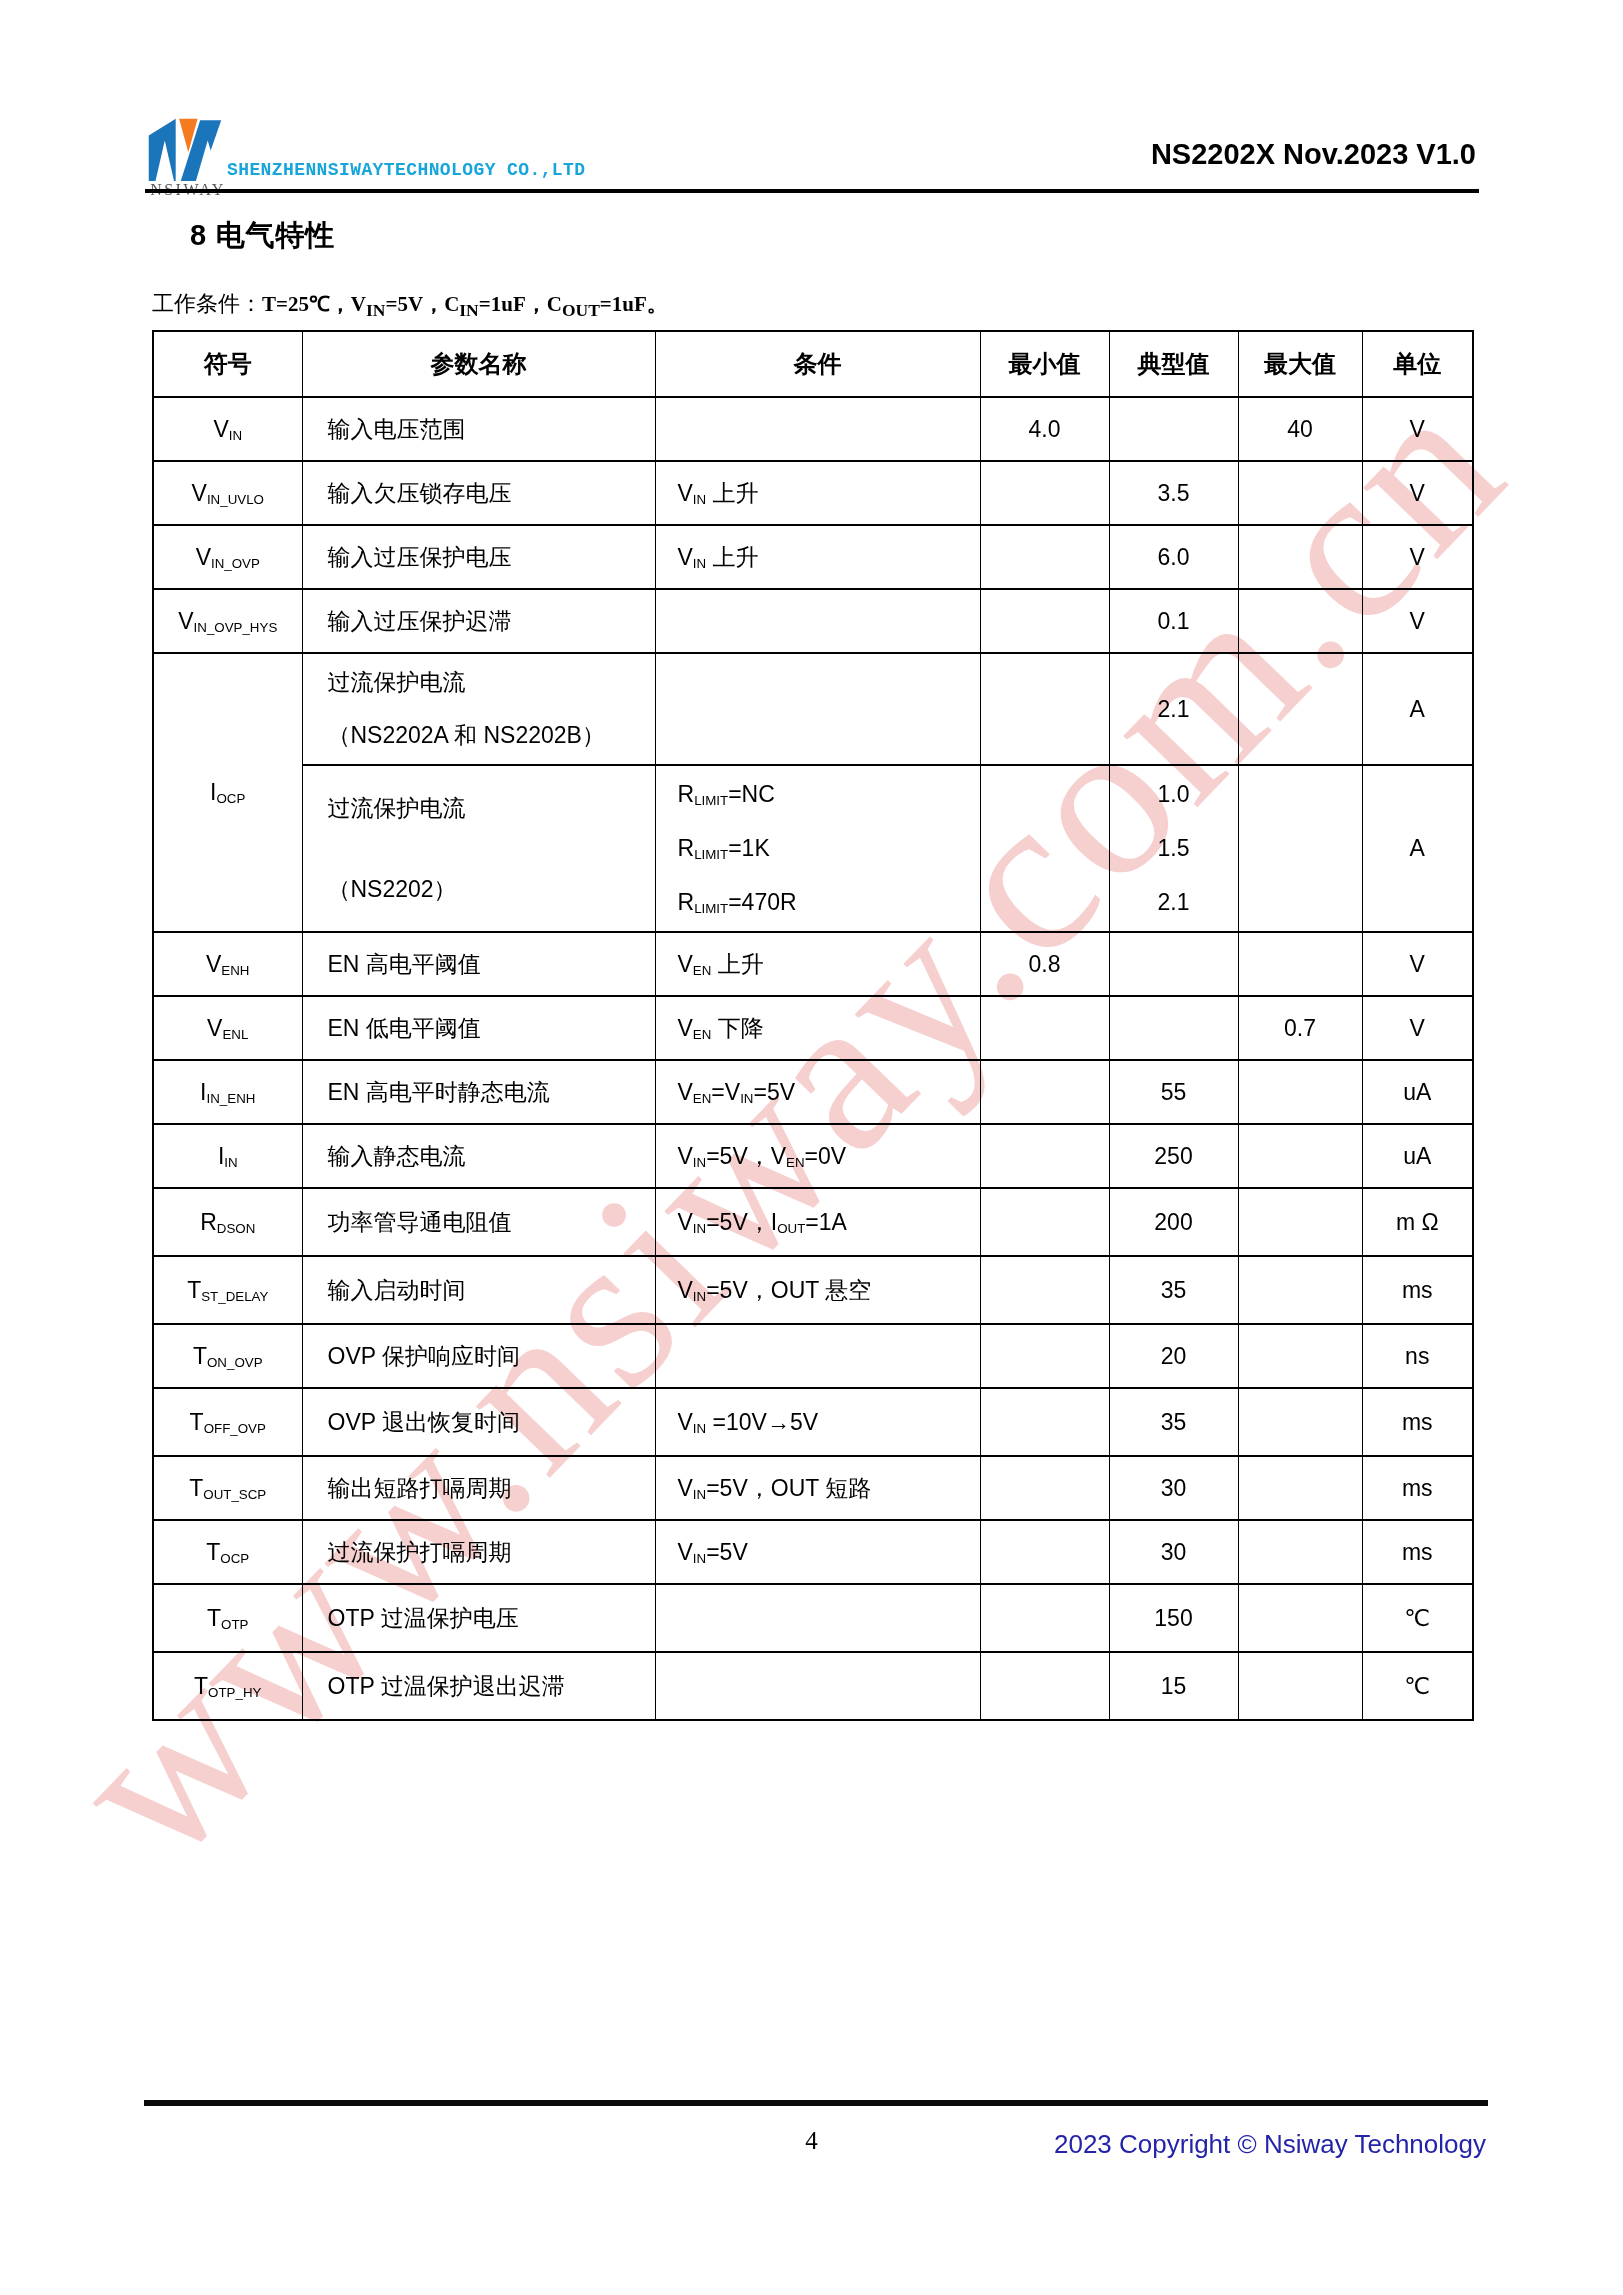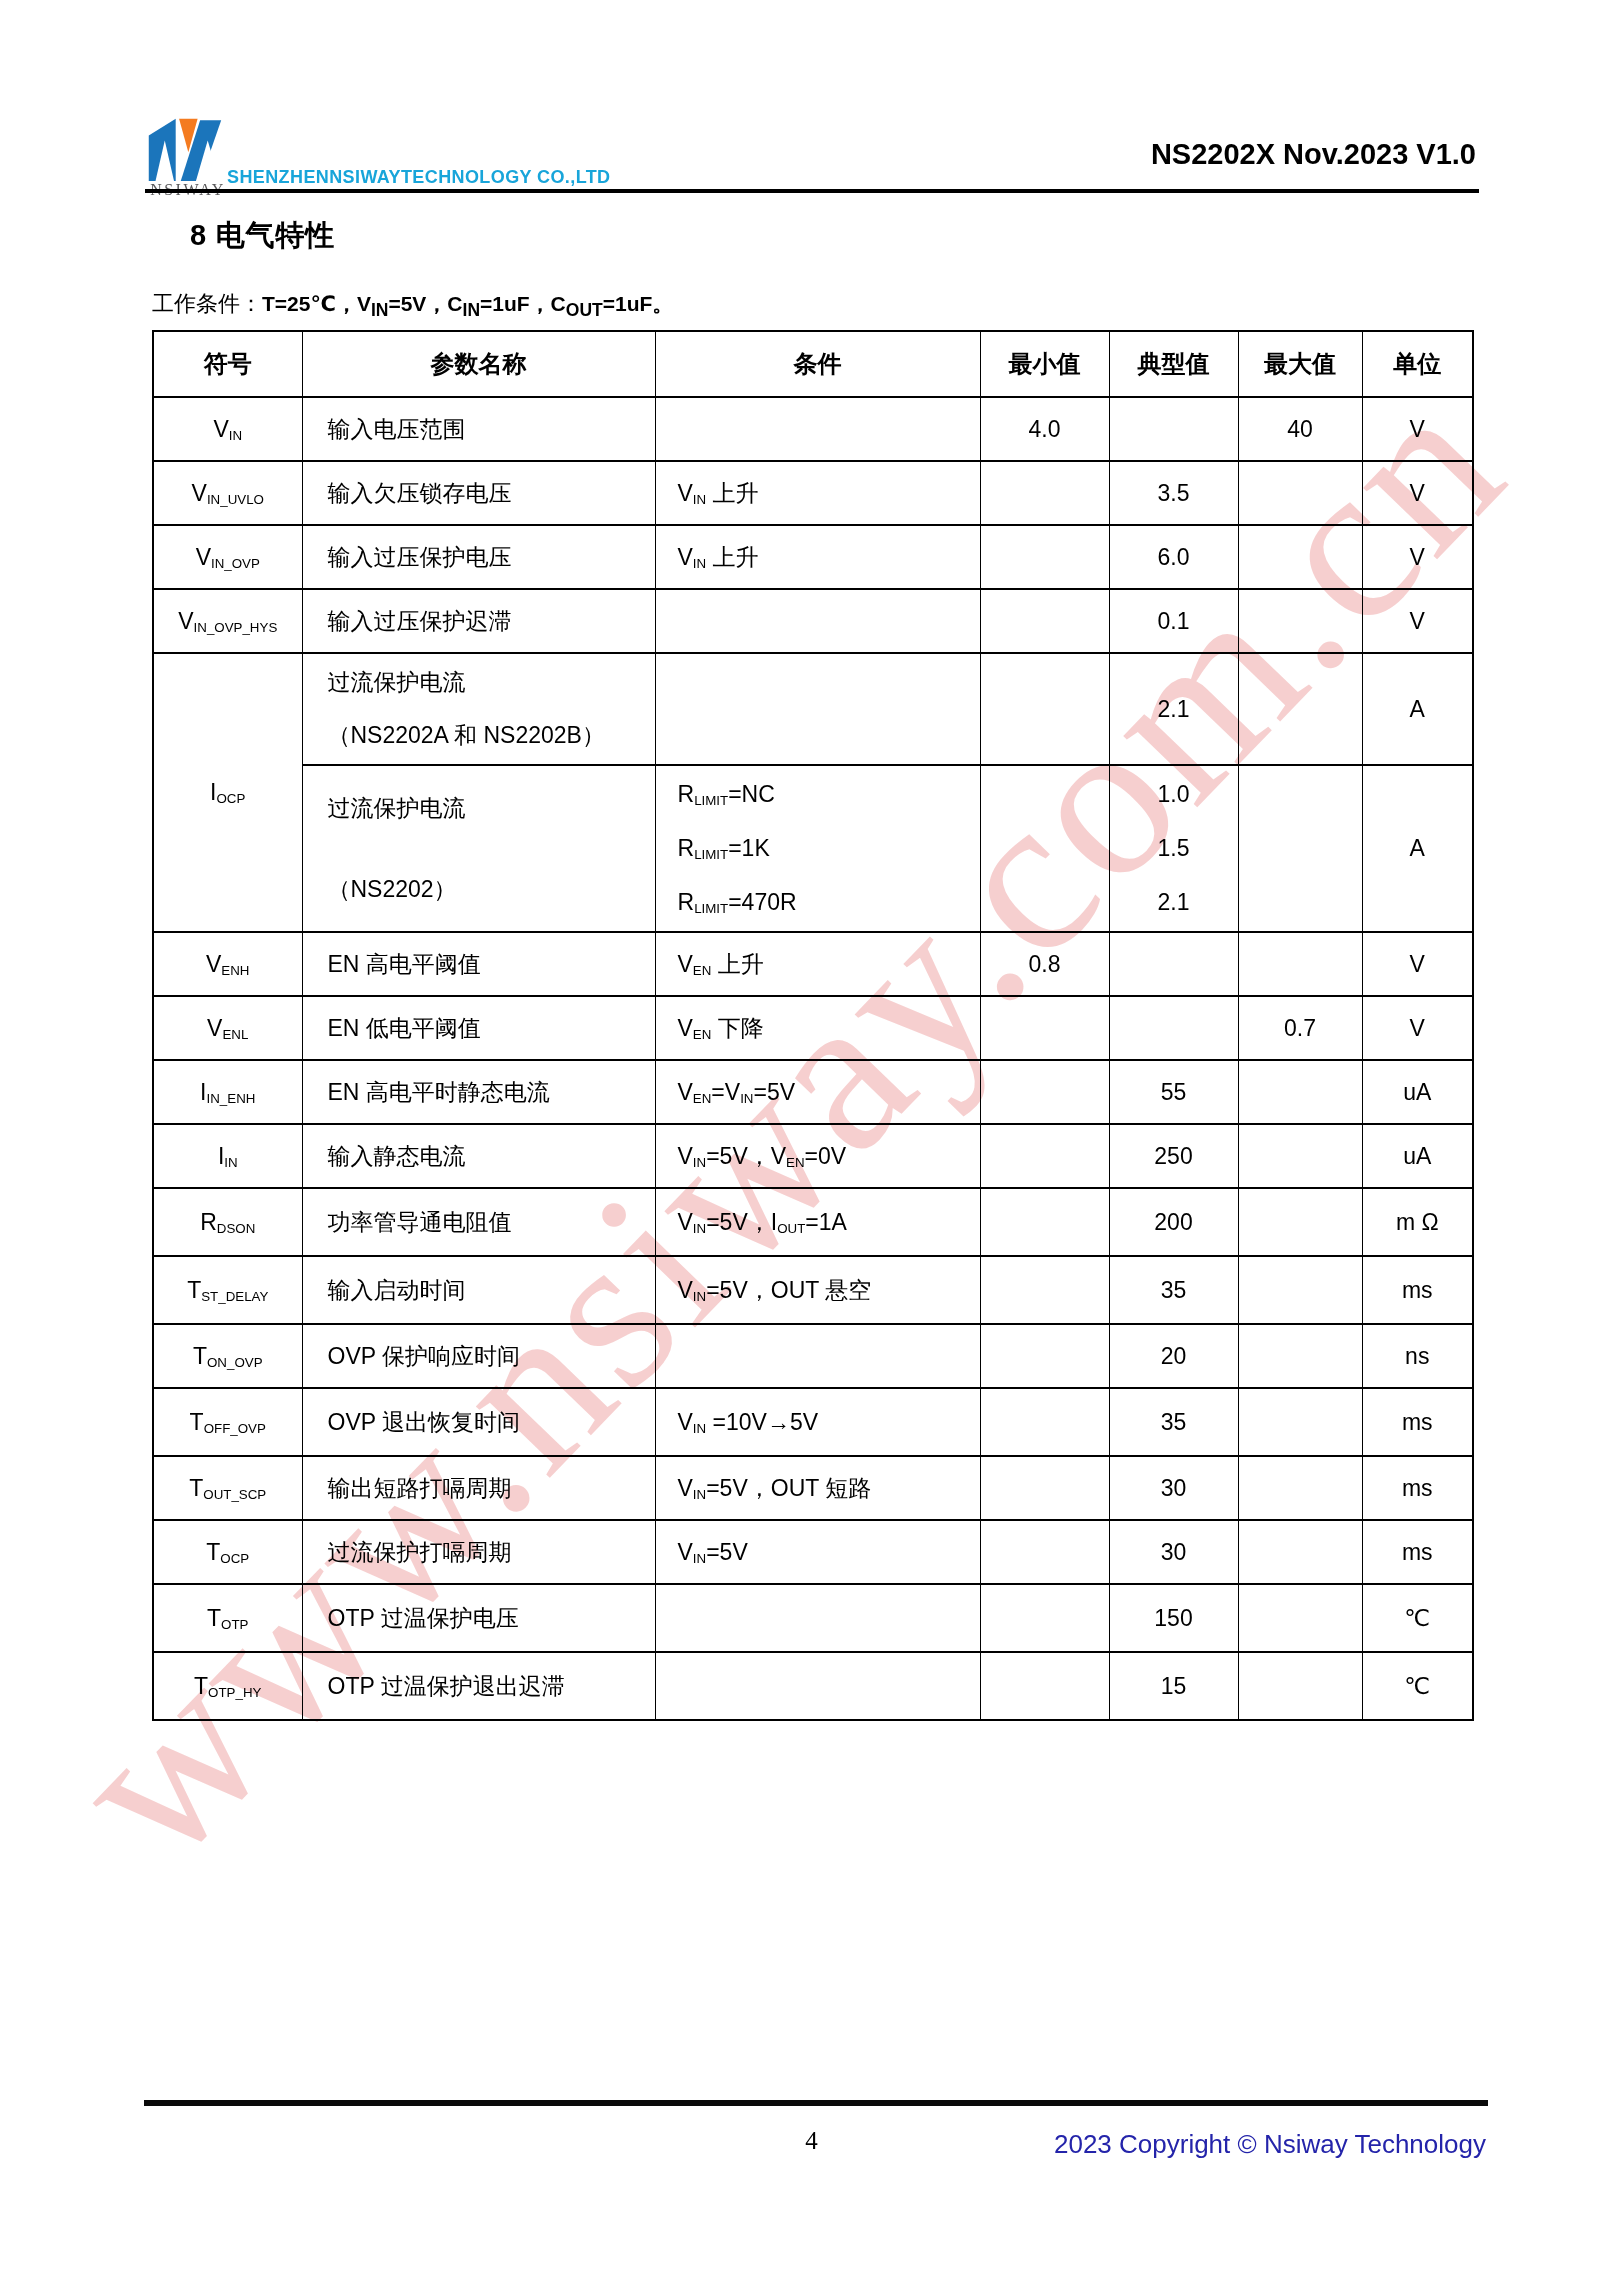--- a/index.html
+++ b/index.html
@@ -23,34 +23,34 @@
   .logo-caption {
     position:absolute; left:144px; top:181px; width:88px; text-align:center;
     font-family:"Liberation Serif","DejaVu Serif",serif; font-size:16px;
     letter-spacing:2.5px; color:#5a5a5c; z-index:2;
   }
   .company-cn {
     position:absolute; left:227px; top:117px; font-size:31px; font-weight:bold;
     color:#18a5da; letter-spacing:1.7px; z-index:2;
   }
   .company-en {
-    position:absolute; left:227px; top:167px; font-size:18px; font-weight:bold;
-    color:#18a5da; letter-spacing:0.4px; z-index:2;
+    position:absolute; left:227px; top:160px; font-size:18px; font-weight:bold;
+    color:#18a5da; letter-spacing:0.4px; z-index:2;font-family:Liberation Mono, monospace;
   }
   .doc-id {
     position:absolute; right:147px; top:138px; font-size:29px; font-weight:bold;
     color:#000; z-index:2;
   }
   .header-rule { position:absolute; left:145px; top:189px; width:1334px; height:4.2px; background:#000; z-index:2; }
 
   
   .section-title { position:absolute; left:149px; top:216px; font-size:29px; font-weight:bold; color:#000; z-index:2; letter-spacing:0.8px;margin-left:41px; }
   .conditions { position:absolute; left:152px; top:289px; font-size:21px; color:#000; z-index:2; }
   .conditions .cond-label { font-family:"Liberation Serif","DejaVu Serif",serif; font-size:22px; }
-  .conditions .cond-value { font-weight:bold; }
+  .conditions .cond-value { font-weight:bold;font-family:Liberation Serif, serif; }
 
   
   table.spec-table {
     position:absolute; left:152px; top:330px; width:1319px;
     border-collapse:collapse; table-layout:fixed; z-index:2;
     border:2.5px solid #000;
   }
   .spec-table th, .spec-table td {
     border:1.7px solid #000; border-top-width:2.5px; border-bottom-width:2.5px;
     padding:0; vertical-align:middle; color:#000; background:transparent;

